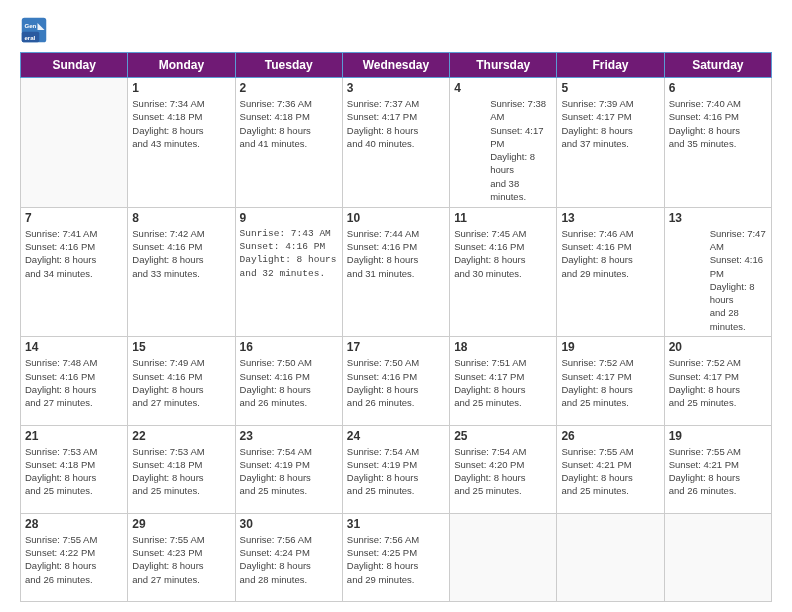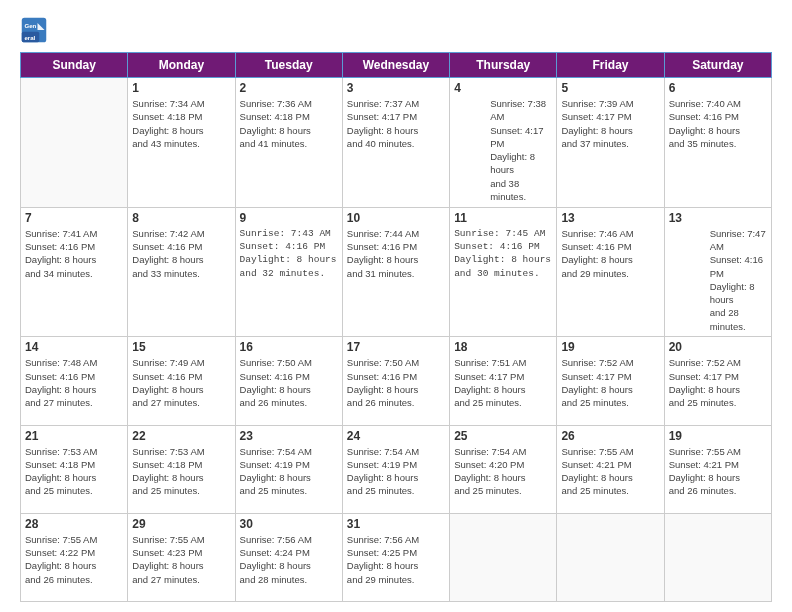--- a/index.html
+++ b/index.html
@@ -194,21 +194,21 @@
           </td>
           <td>
             <span class="day-num">10</span>
             <div class="day-info" style="white-space: pre-line;">Sunrise: 7:44 AM
 Sunset: 4:16 PM
 Daylight: 8 hours
 and 31 minutes.</div>
           </td>
           <td>
             <span class="day-num">11</span>
-            <div class="day-info" style="white-space: pre-line; font-family: Liberation Mono, monospace;">Sunrise: 7:45 AM
+            <div class="day-info" style="white-space: pre-line;">Sunrise: 7:45 AM
 Sunset: 4:16 PM
 Daylight: 8 hours
 and 30 minutes.</div>
           </td>
           <td>
             <span class="day-num">13</span>
             <div class="day-info" style="white-space: pre-line;">Sunrise: 7:46 AM
 Sunset: 4:16 PM
 Daylight: 8 hours
 and 29 minutes.</div>

